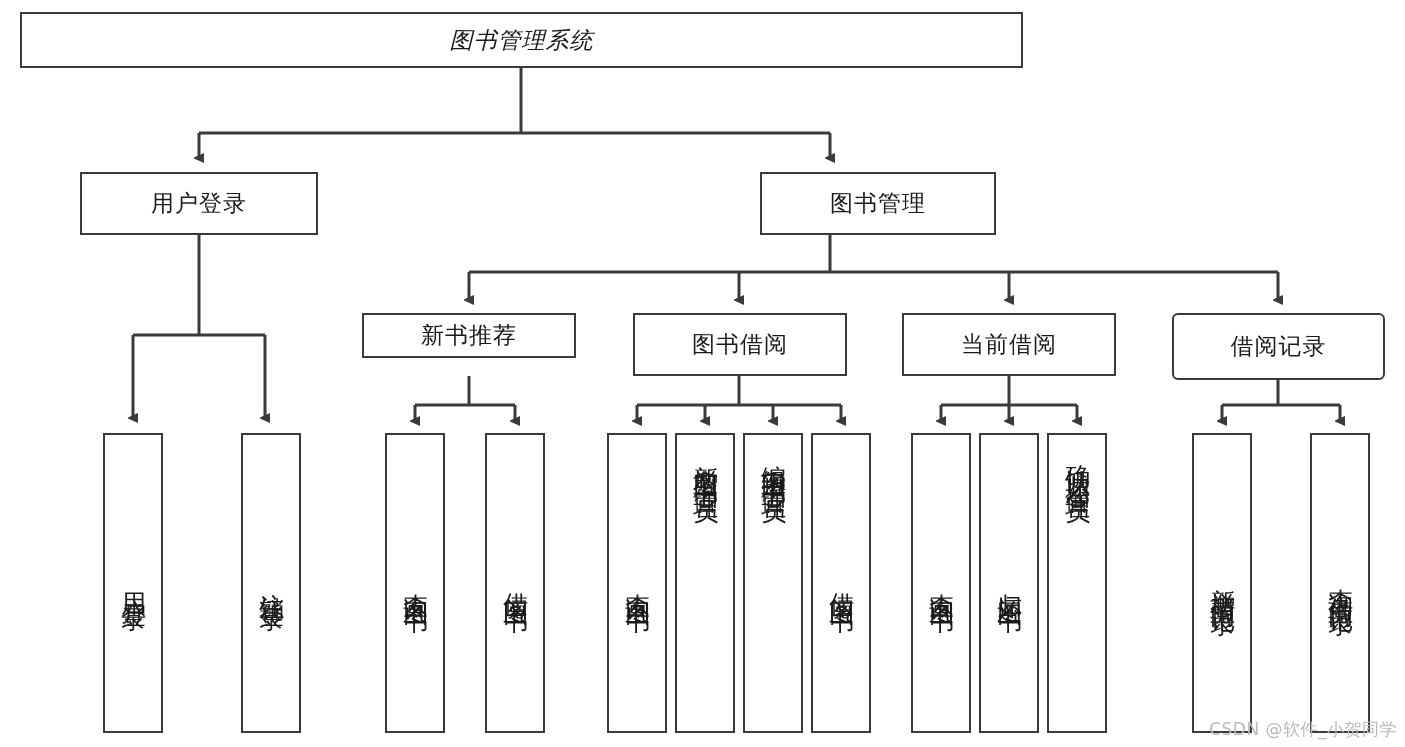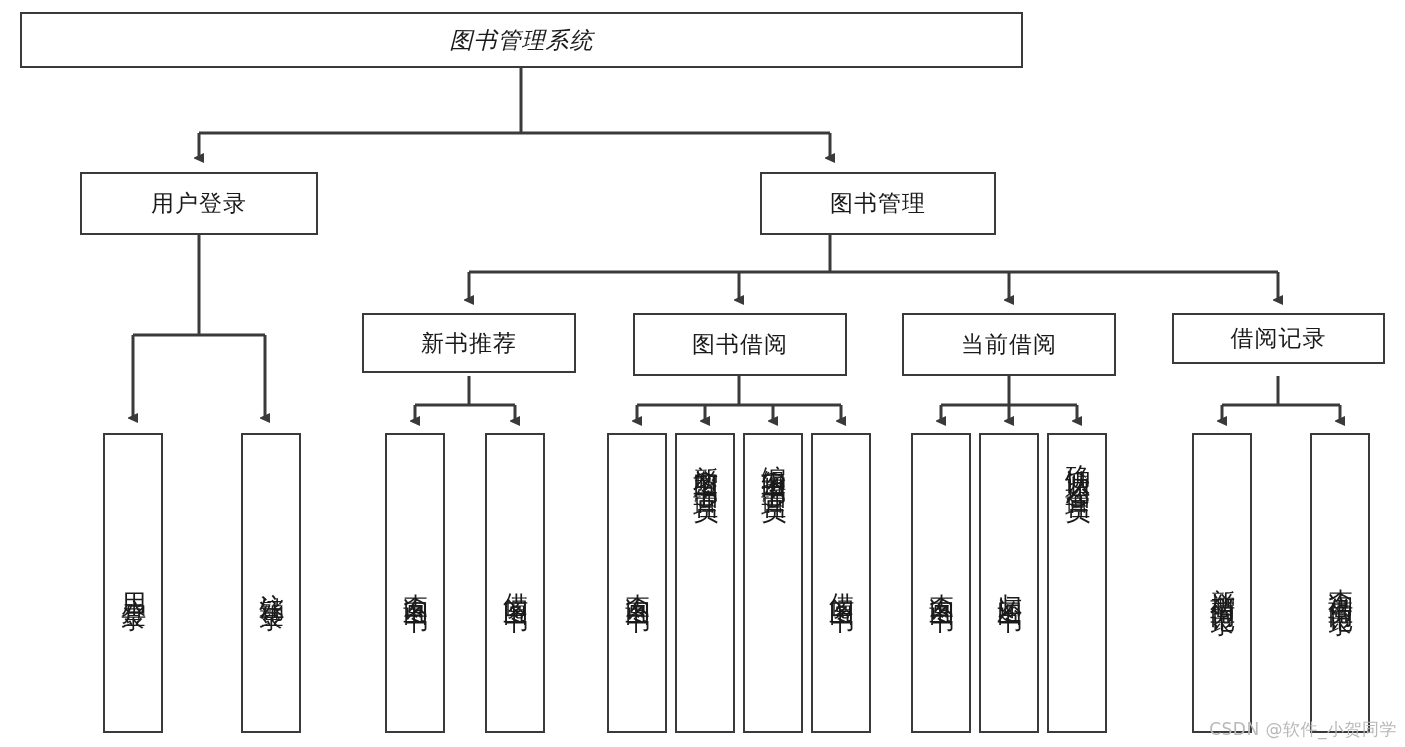--- a/index.html
+++ b/index.html
@@ -126,30 +126,30 @@
     <span>图书管理系统</span>
   </div>
 
   <div class="node horiz" style="left:80px; top:172px; width:238px; height:63px;">
     <span>用户登录</span>
   </div>
   <div class="node horiz" style="left:712px; top:172px; width:236px; height:63px;margin-left:48px;">
     <span>图书管理</span>
   </div>
 
-  <div class="node horiz" style="left:362px; top:313px; width:214px; height:60px;text-align:right;">
+  <div class="node horiz" style="left:362px; top:313px; width:214px; height:45px;text-align:right;">
     <span>新书推荐</span>
   </div>
   <div class="node horiz" style="left:633px; top:313px; width:214px; height:63px;text-align:right;">
     <span>图书借阅</span>
   </div>
   <div class="node horiz" style="left:902px; top:313px; width:214px; height:63px;">
     <span>当前借阅</span>
   </div>
-  <div class="node horiz" style="left:1172px; top:313px; width:213px; height:51px;">
+  <div class="node horiz" style="left:1172px; top:313px; width:213px; height:67px;border-radius:6px;">
     <span>借阅记录</span>
   </div>
 
   <div class="node vert centered" style="left:103px; top:433px; width:60px; height:300px;">
     <span class="vlabel">用户登录</span>
   </div>
   <div class="node vert centered" style="left:241px; top:433px; width:60px; height:300px;">
     <span class="vlabel">注销登录</span>
   </div>
 

